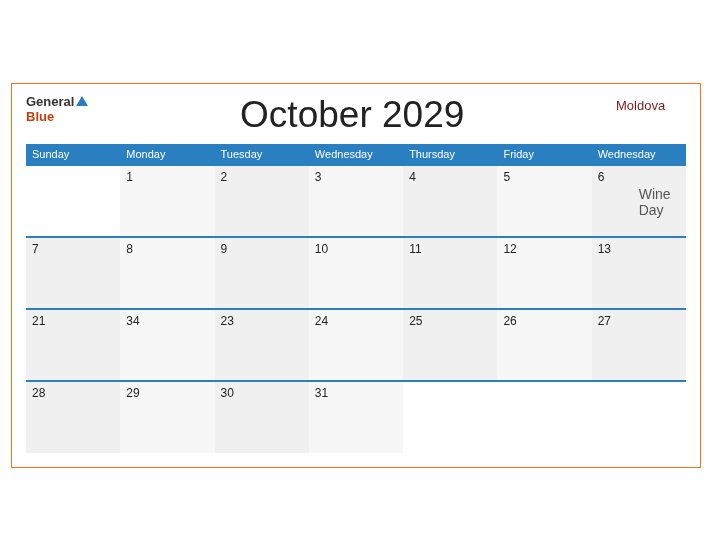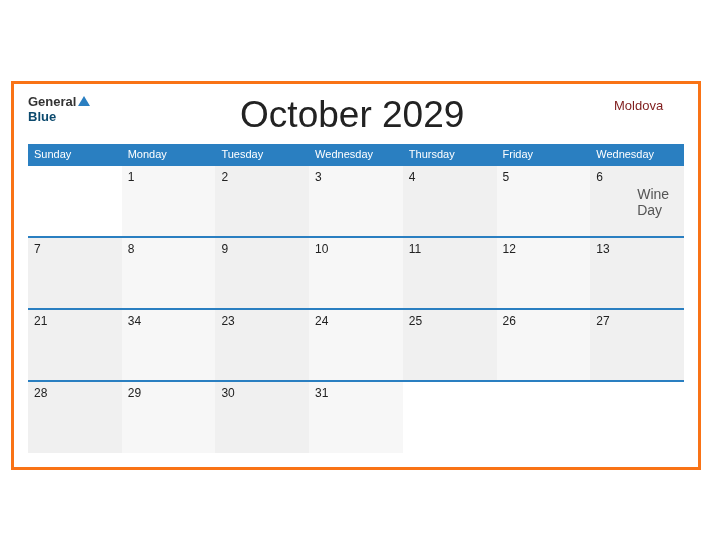--- a/index.html
+++ b/index.html
@@ -9,21 +9,21 @@
       display: flex;
       justify-content: center;
       align-items: center;
       width: 712px;
       height: 550px;
       overflow: hidden;
     }
     .calendar-wrapper {
       width: 690px;
       background: #fff;
-      border: 3px solid #f97316;
+      border: 1px solid #f97316;
       padding: 10px 14px 14px 14px;
     }
     .calendar-header {
       display: flex;
       justify-content: space-between;
       align-items: flex-start;
       margin-bottom: 8px;
     }
     .logo {
       display: flex;
@@ -31,21 +31,21 @@
       align-items: flex-start;
       font-size: 11px;
       font-weight: bold;
       line-height: 1.2;
     }
     .logo-general {
       color: #333;
       font-size: 13px;
     }
     .logo-blue {
-      color: #0c4a6e;
+      color: #c2410c;
       font-size: 13px;
     }
     .logo-triangle {
       display: inline-block;
       width: 0;
       height: 0;
       border-left: 6px solid transparent;
       border-right: 6px solid transparent;
       border-bottom: 10px solid #2a7fc1;
       margin-left: 2px;

